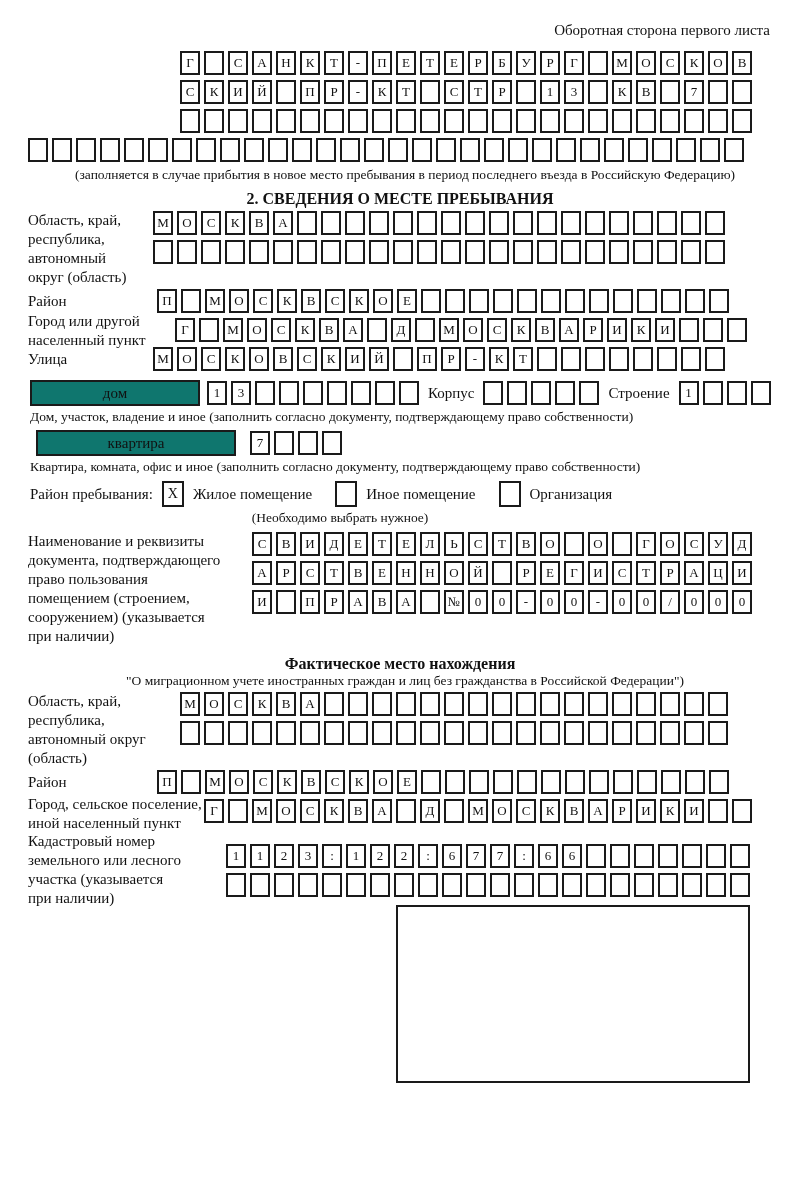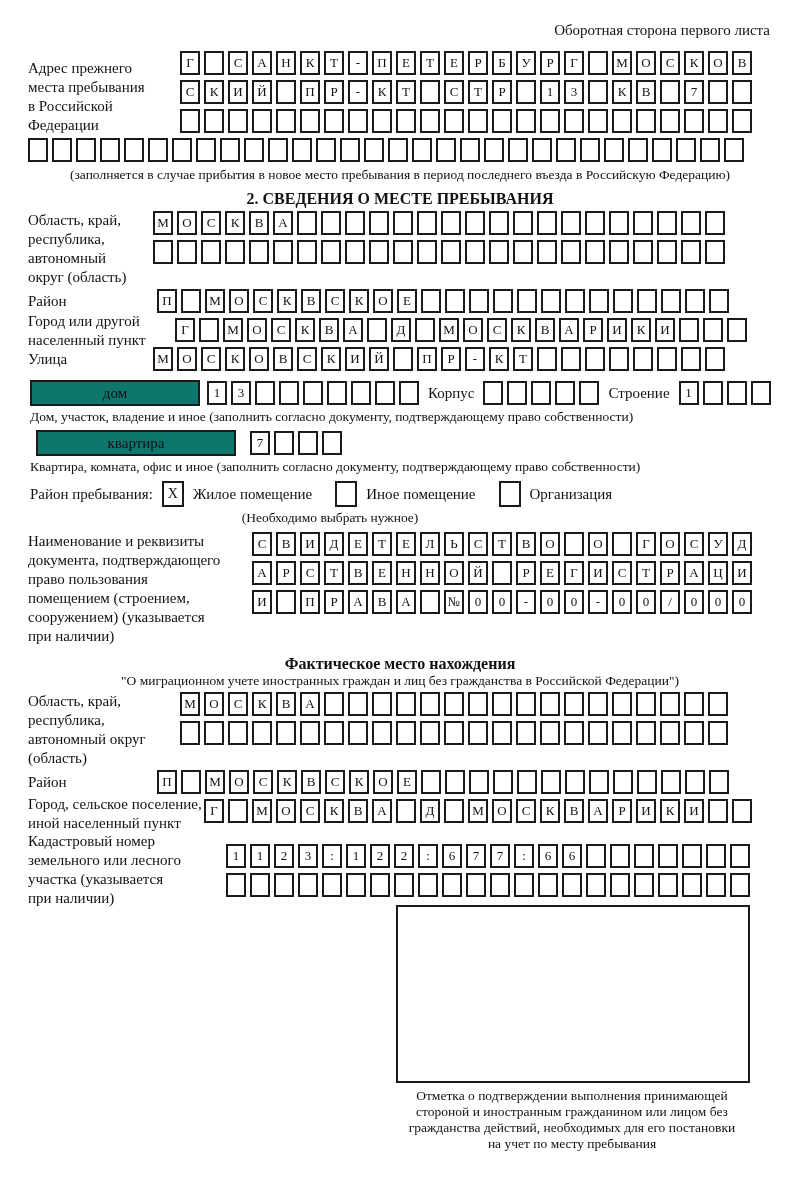--- a/index.html
+++ b/index.html
@@ -11,21 +11,21 @@
   .rel{position:relative;}
   .lbl{position:absolute;left:28px;white-space:pre-line;font-size:15px;line-height:19px;}
   .boxrow{display:flex;gap:4px;margin-bottom:5px;}
   .cbox{
     box-sizing:border-box;width:20px;height:24px;border:2px solid #1a1a1a;
     font-size:13px;line-height:20px;text-align:center;flex:0 0 auto;background:#fff;
   }
   .ml180{margin-left:180px;} .ml153{margin-left:153px;} .ml157{margin-left:157px;}
   .ml175{margin-left:175px;} .ml28{margin-left:28px;}  .ml252{margin-left:252px;}
   .ml204{margin-left:204px;} .ml226{margin-left:226px;}
-  .note-c{text-align:center;font-size:13.5px;line-height:16px;}
+  .note-c{text-align:center;font-size:13.5px;line-height:16px;padding-left:10px;}
   .h-center{text-align:center;font-weight:bold;font-size:16px;line-height:19px;}
   .mt12{margin-top:12px;} .mt6{margin-top:6px;} .mt5{margin-top:5px;} .mt4{margin-top:4px;}
   .mt3{margin-top:3px;} .mt9{margin-top:9px;}
   .blk-region{min-height:78px;margin-top:3px;}
   .widebox{
     box-sizing:border-box;border:2px solid #1a1a1a;height:26px;display:flex;
     align-items:center;justify-content:center;font-size:15px;background:#0f766e;flex:0 0 auto;
   }
   .dombox{width:170px;} .kvbox{width:200px;}
   .houserow{display:flex;align-items:center;margin-left:30px;gap:7px;}
@@ -41,24 +41,20 @@
   .stampnote{margin-left:368px;width:408px;text-align:center;font-size:13.5px;line-height:16px;margin-top:5px;}
 </style>
 </head>
 <body>
 
 <div class="page">
 
   <div class="hdr-note">Оборотная сторона первого листа</div>
 
   <div class="rel mt12">
-    <div class="lbl" style="top:8px;">Адрес прежнего
-места пребывания
-в Российской
-Федерации</div>
     <div class="boxrow ml180">
         <span class="cbox">Г</span>
         <span class="cbox"></span>
         <span class="cbox">С</span>
         <span class="cbox">А</span>
         <span class="cbox">Н</span>
         <span class="cbox">К</span>
         <span class="cbox">Т</span>
         <span class="cbox">-</span>
         <span class="cbox">П</span>
@@ -629,18 +625,14 @@
           <span class="cbox"></span>
           <span class="cbox"></span>
           <span class="cbox"></span>
           <span class="cbox"></span>
           <span class="cbox"></span>
         </div>
     </div>
   </div>
 
   <div class="stampbox"></div>
-  <div class="stampnote" style="white-space:pre-line;">Отметка о подтверждении выполнения принимающей
-стороной и иностранным гражданином или лицом без
-гражданства действий, необходимых для его постановки
-на учет по месту пребывания</div>
 
 </div>
 
 </body></html>

